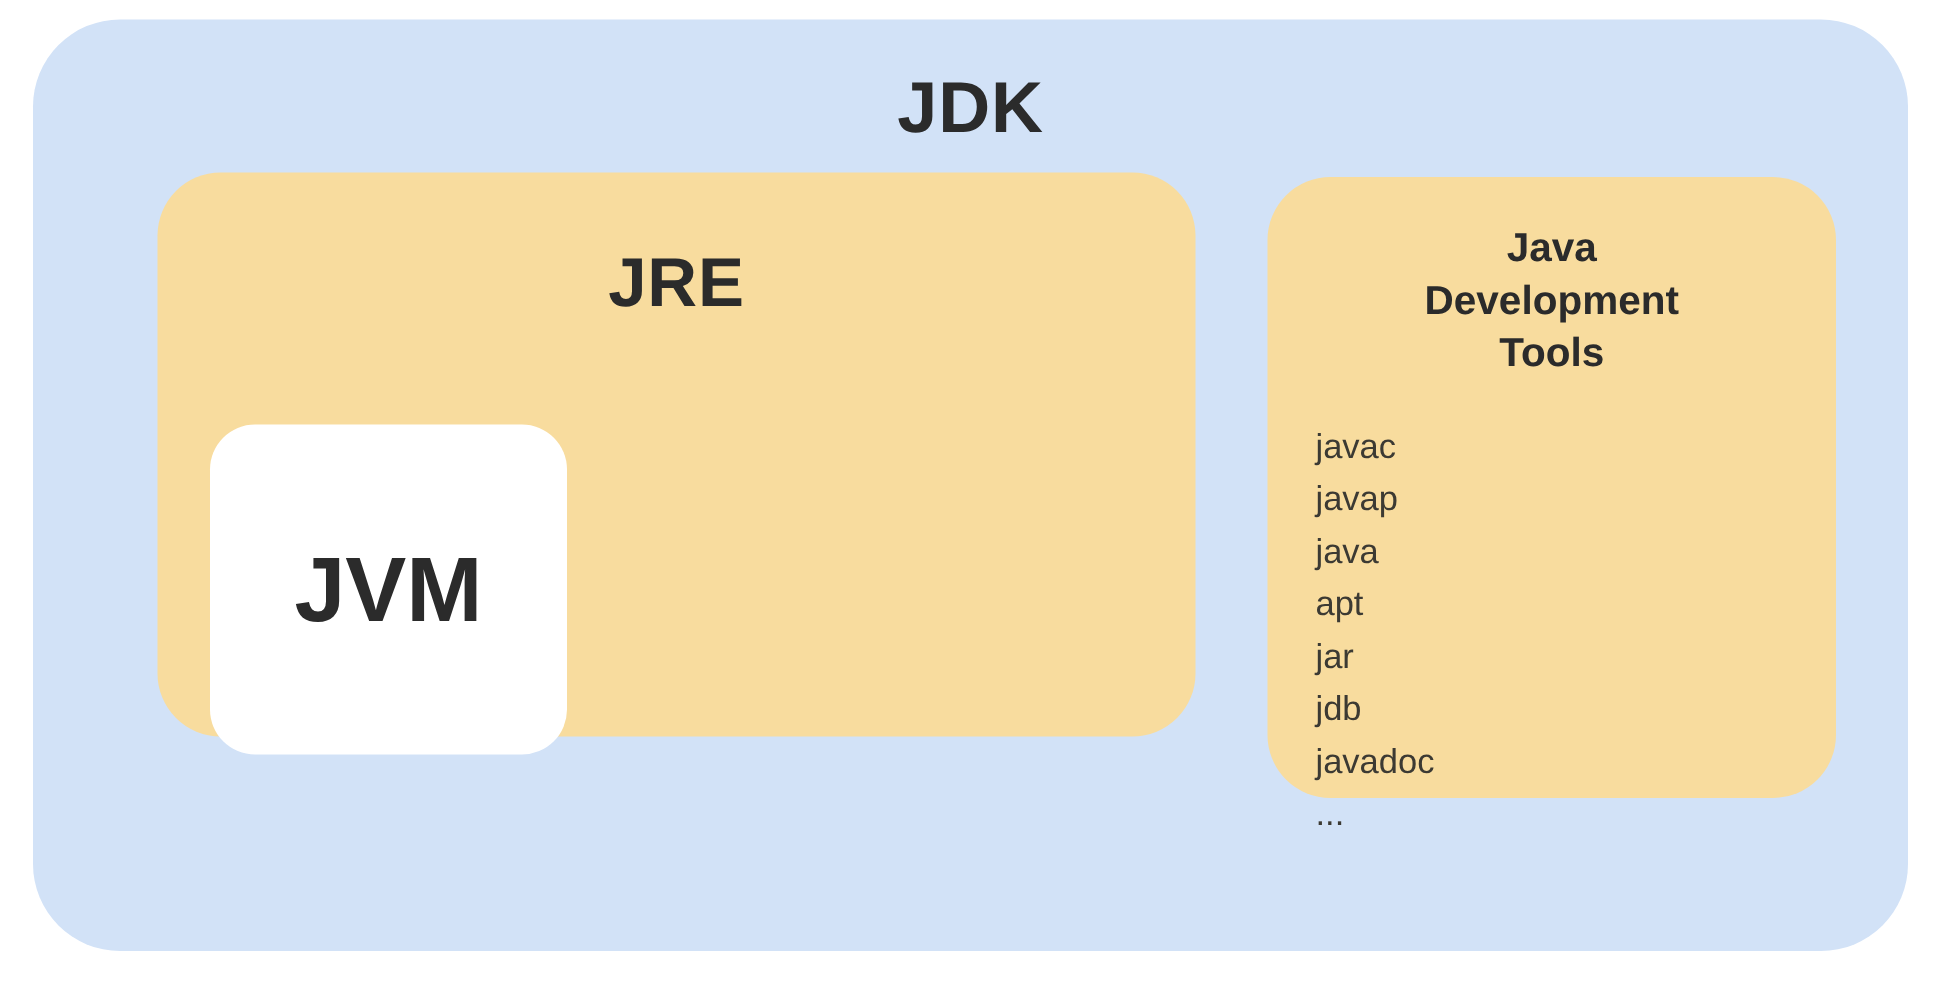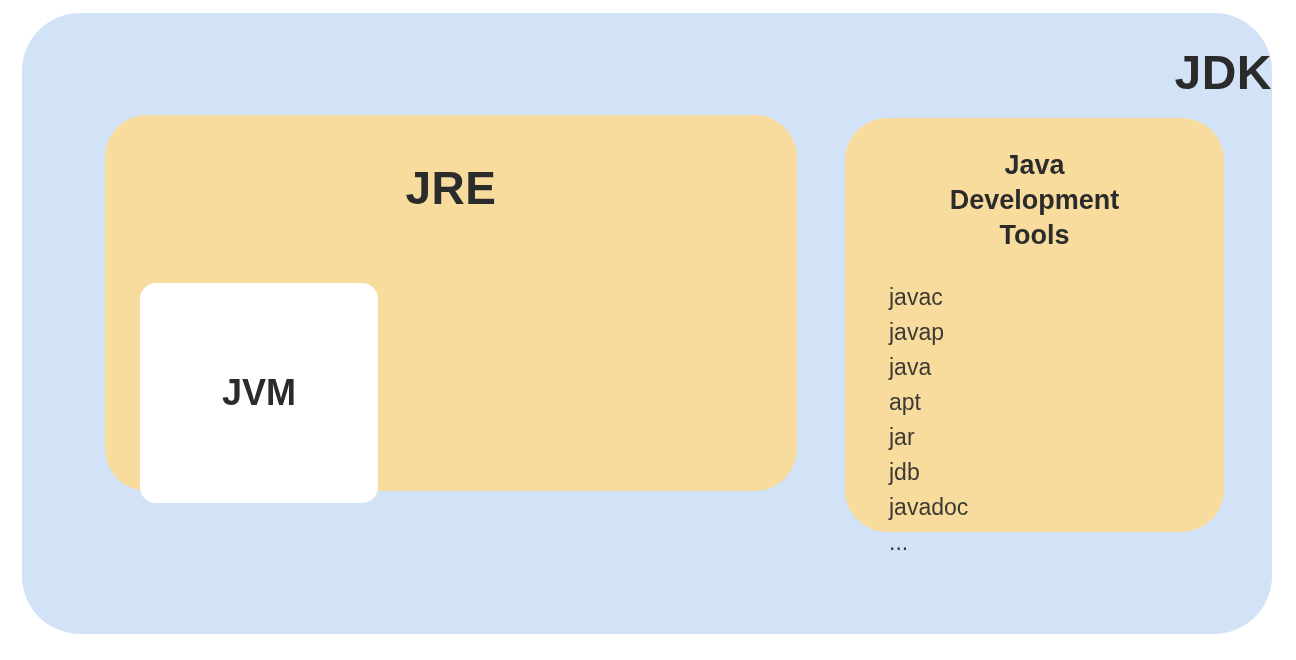--- a/index.html
+++ b/index.html
@@ -23,21 +23,21 @@
     width: 1250px;
     height: 621px;
     background: var(--outer-bg, #d2e2f7);
     border-radius: 58px;
   }
   .jdk-title {
     position: absolute;
     top: 36px;
     left: 0;
     width: 100%;
-    text-align: right;
+    text-align: center;
     font-size: 48px;
     font-weight: 700;
     letter-spacing: 0.5px;
     color: var(--heading-text, #2b2b2b);
     line-height: 1;
   }
   .panel {
     position: absolute;
     background: var(--panel-bg, #f8dc9e);
     border-radius: 42px;
@@ -69,22 +69,21 @@
     display: flex;
     align-items: center;
     justify-content: center;
     text-align: center;
     font-weight: 700;
     color: var(--heading-text, #2b2b2b);
   }
   .jvm-box {
     left: 35px;
     width: 238px;
-    font-size: 36px;
-    border-radius: 16px;
+    font-size: 61px;
   }
   .jcl-box {
     left: 345px;
     width: 315px;
     font-size: 38px;
     line-height: 1.25;
     padding: 0 18px;
     box-sizing: border-box;
   }
   .tools-panel {
@@ -97,21 +96,21 @@
     width: 215px;
     margin: 30px auto 0 auto;
     text-align: center;
     font-size: 27px;
     font-weight: 700;
     line-height: 1.3;
     color: var(--heading-text, #2b2b2b);
   }
   .tools-list {
     position: absolute;
-    left: 44px;
+    left: 32px;
     top: 162px;
     font-size: 23px;
     font-weight: 400;
     color: var(--list-text, #3c3a33);
   }
   .tool-item {
     line-height: 35px;
     white-space: pre;
   }
 </style>

